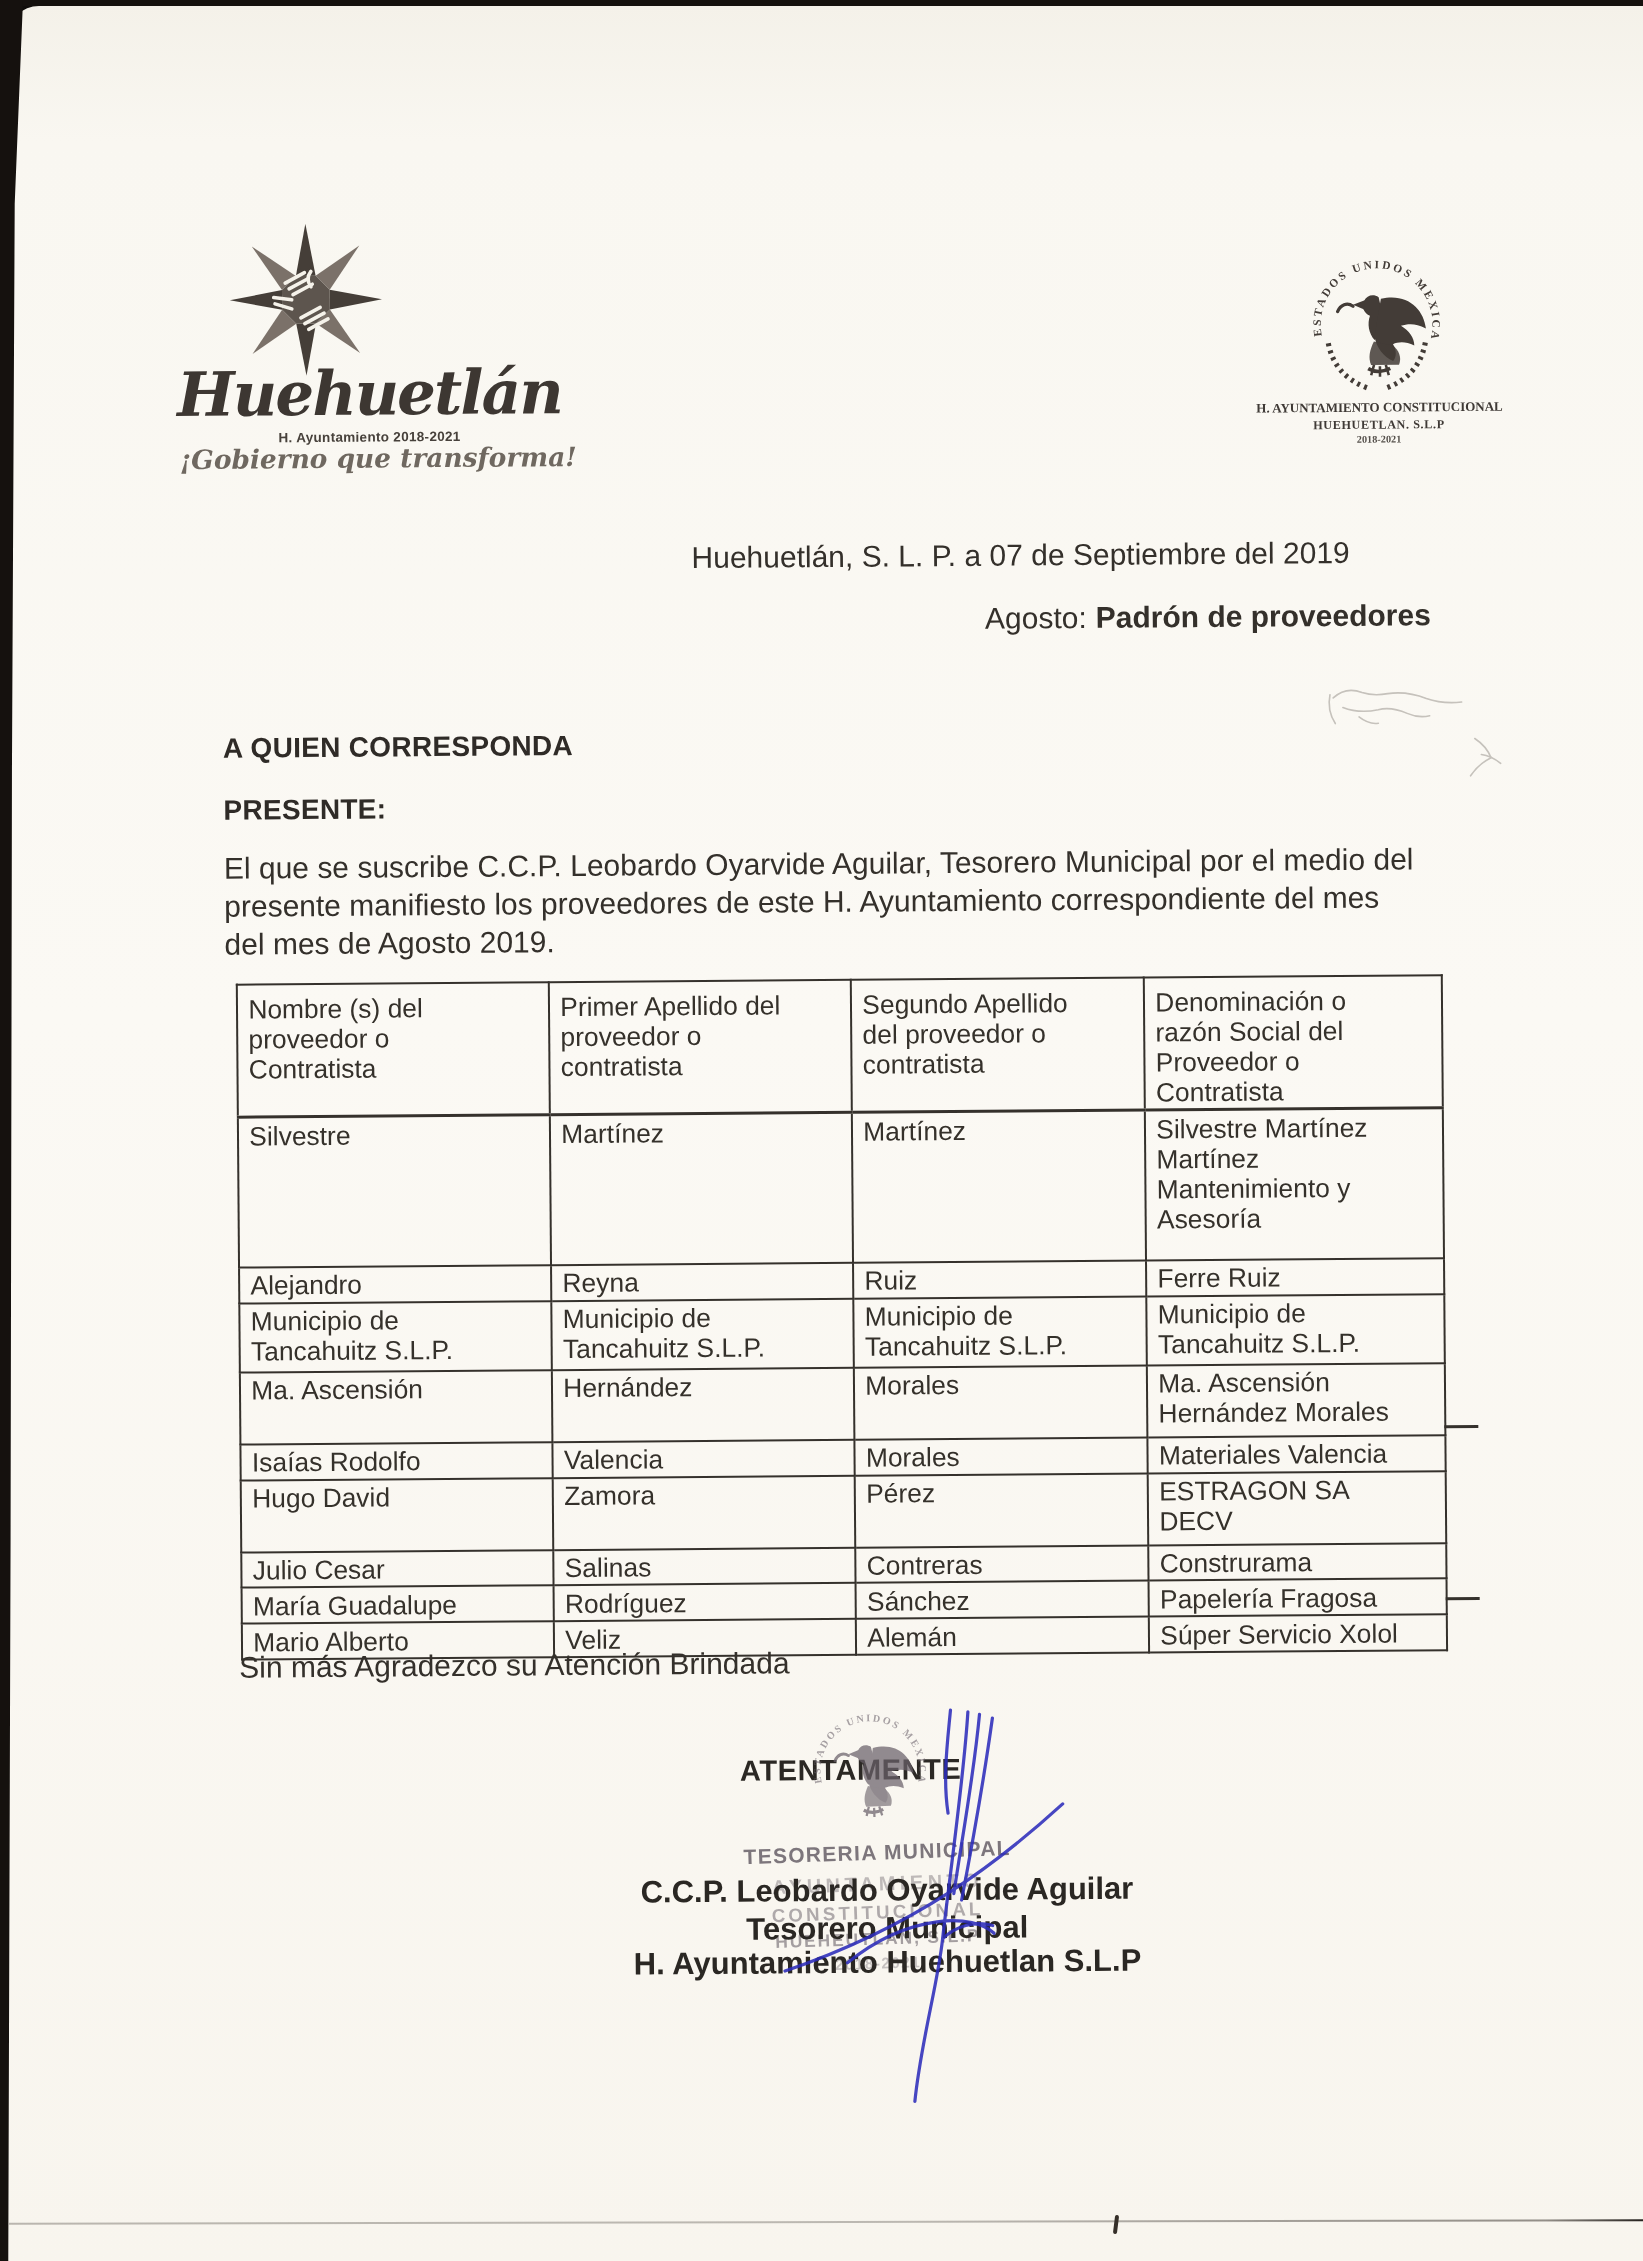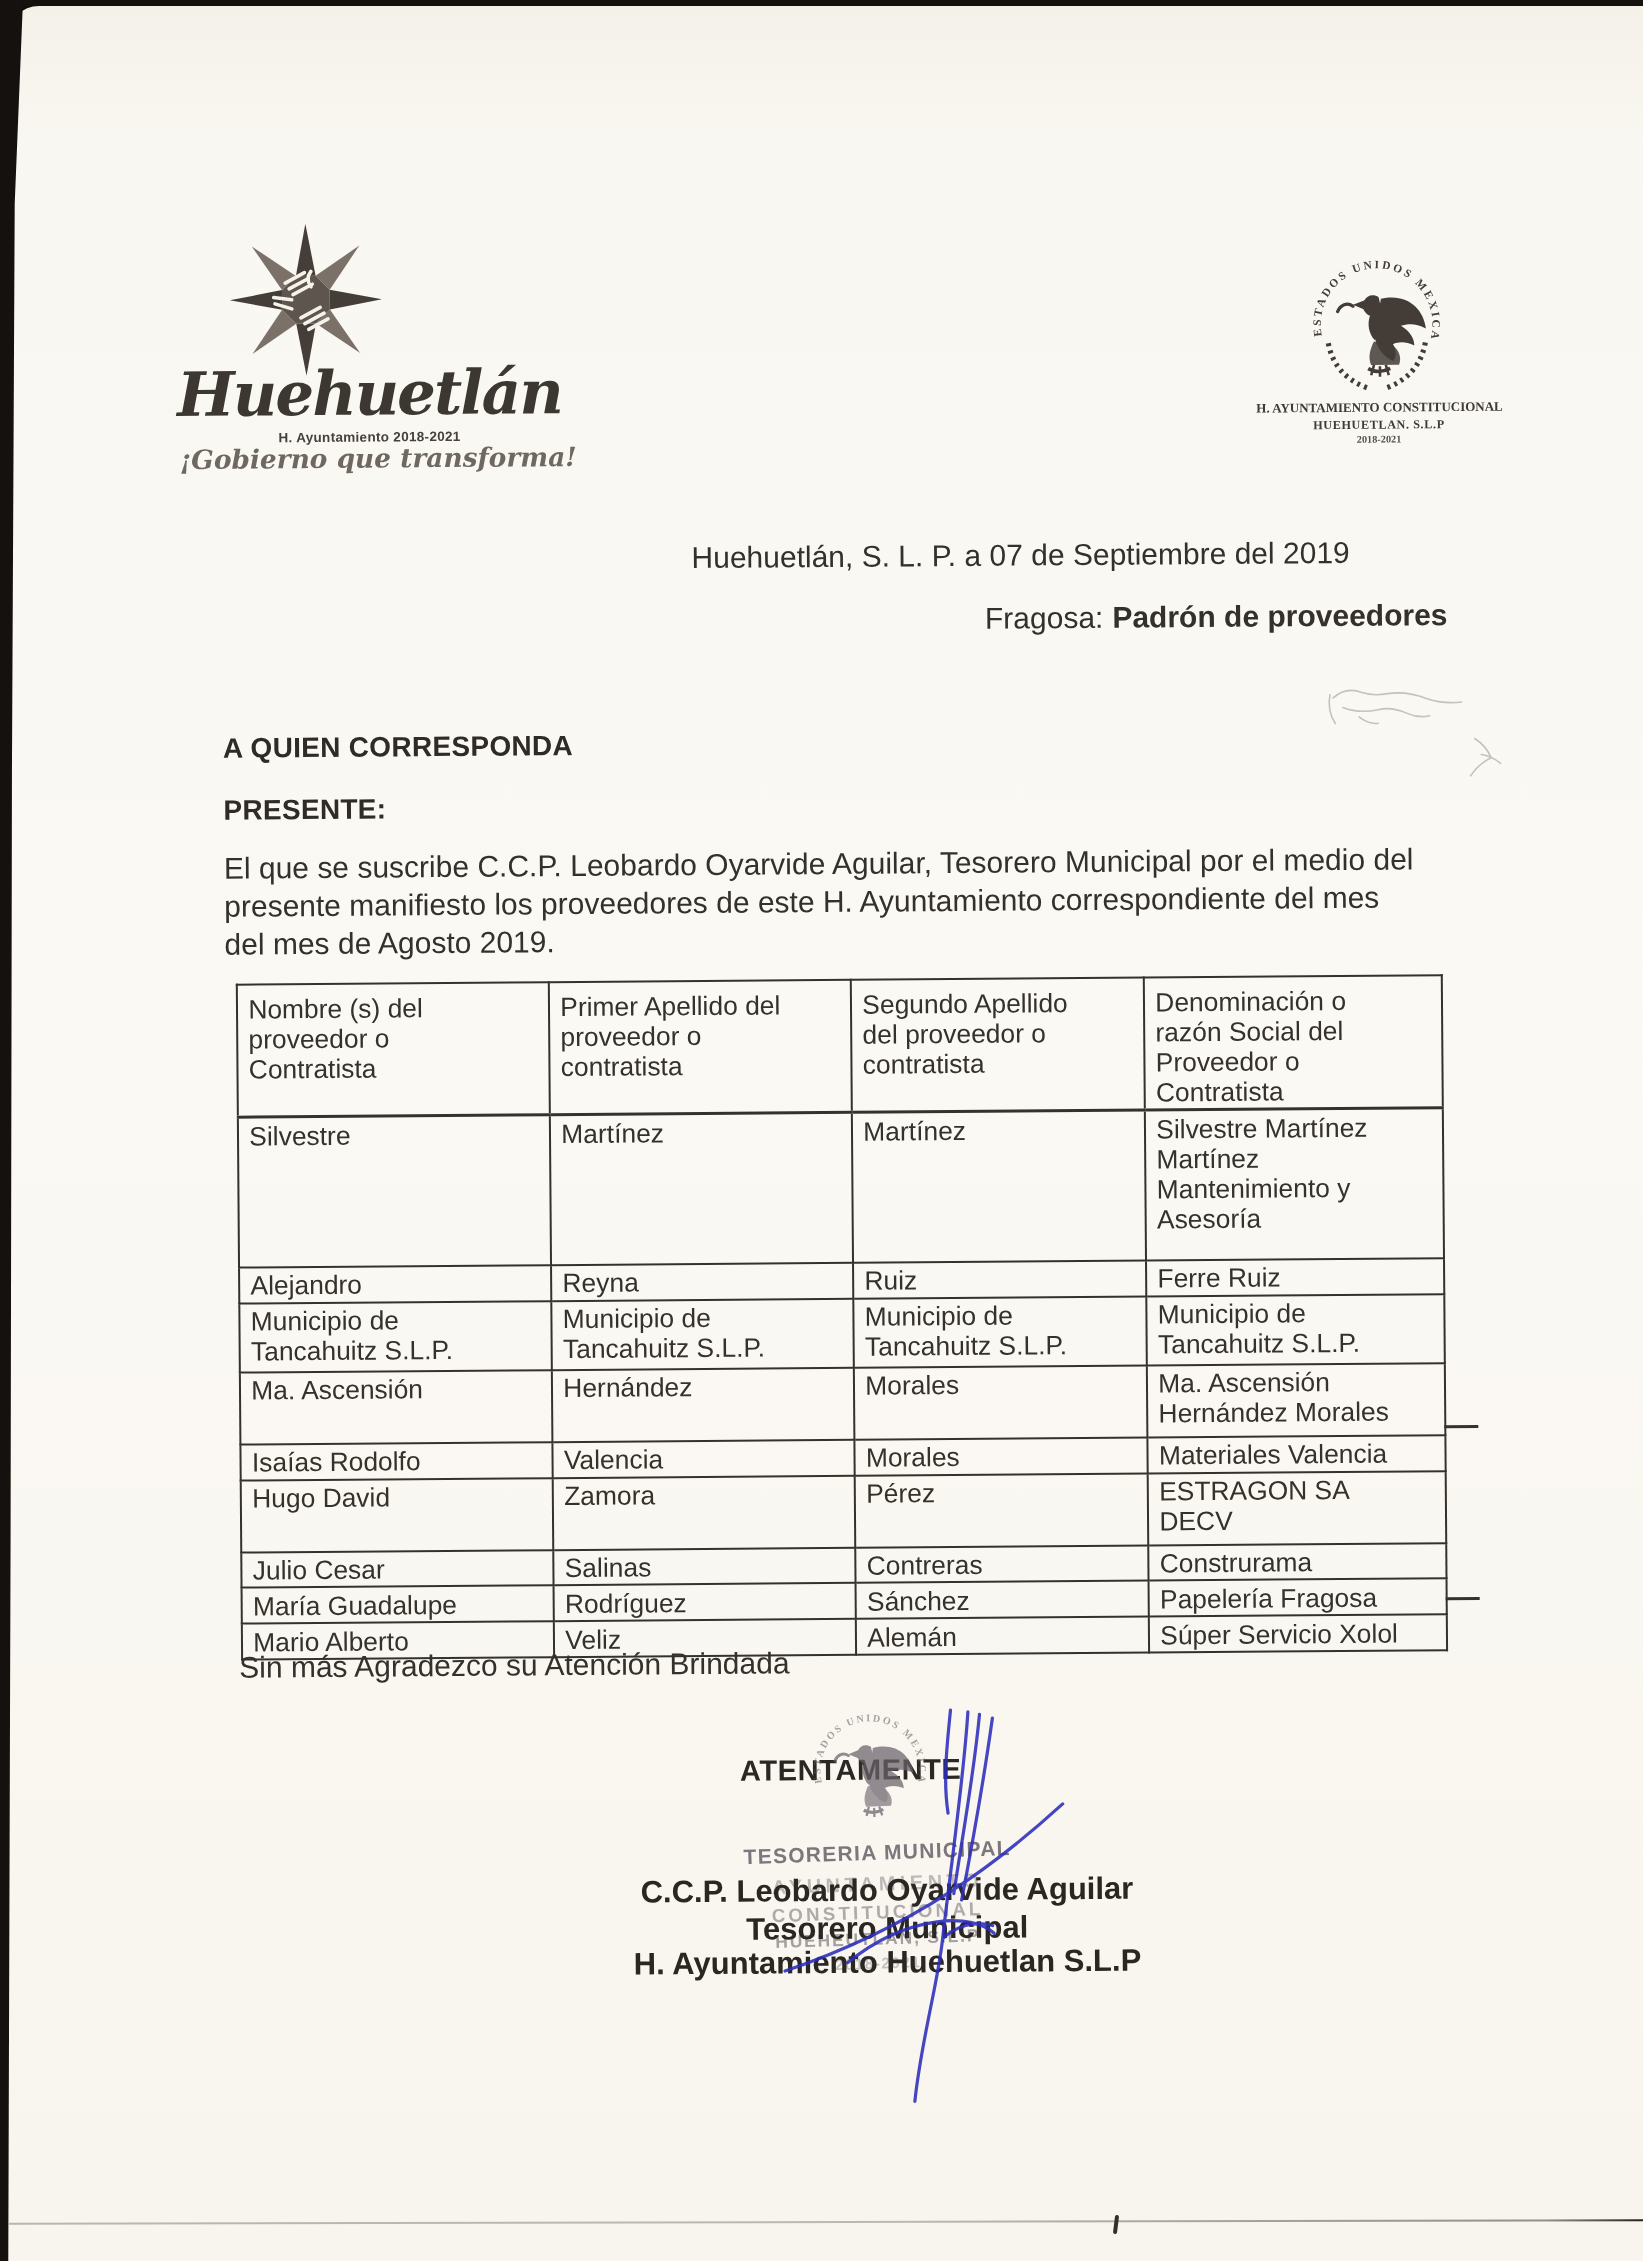--- a/index.html
+++ b/index.html
@@ -162,21 +162,21 @@
       <path d="M34,120 Q42,164 86,181" stroke="currentColor" stroke-width="7" stroke-dasharray="4 6" fill="none"></path>
       <path d="M166,120 Q158,164 114,181" stroke="currentColor" stroke-width="7" stroke-dasharray="4 6" fill="none"></path>
       <use href="#eagleShape"></use>
     </svg>
     <div class="seal-l1">H. AYUNTAMIENTO CONSTITUCIONAL</div>
     <div class="seal-l2">HUEHUETLAN. S.L.P</div>
     <div class="seal-l3">2018-2021</div>
 
     <div class="dateline">Huehuetlán, S. L. P. a 07 de Septiembre del 2019</div>
     <div class="subject">
-      <span>Fragosa:</span><span class="bold">Padrón de proveedores</span>
+      <span>Agosto:</span><span class="bold">Padrón de proveedores</span>
     </div>
     <div class="recipient">A QUIEN CORRESPONDA</div>
     <div class="salutation">PRESENTE:</div>
     <div class="bodypar">
       <div>El que se suscribe C.C.P. Leobardo Oyarvide Aguilar, Tesorero Municipal por el medio del</div>
       <div>presente manifiesto los proveedores de este H. Ayuntamiento correspondiente del mes</div>
       <div>del mes de Agosto 2019.</div>
     </div>
 
     <div class="table-wrap">

